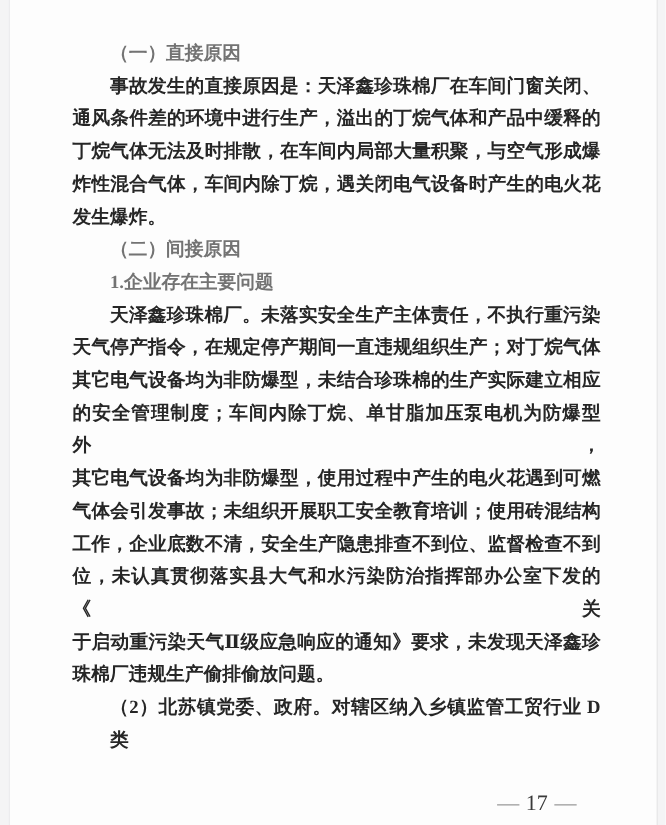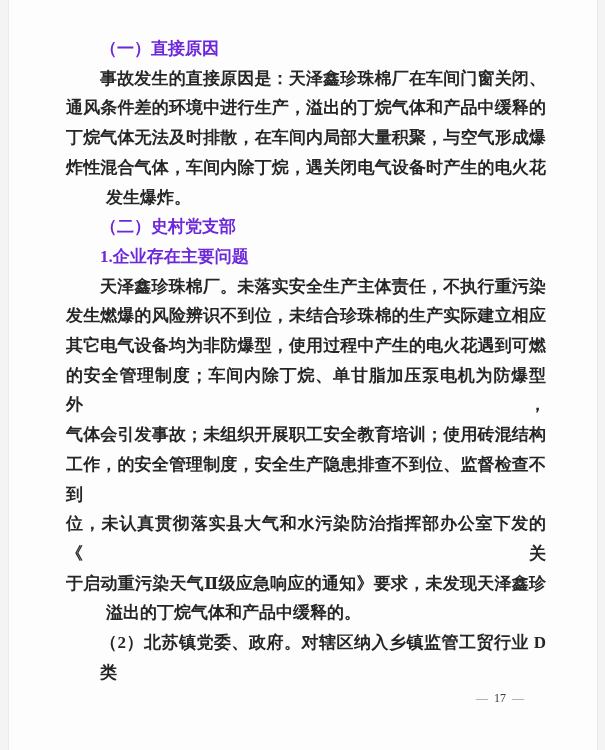--- a/index.html
+++ b/index.html
@@ -46,34 +46,33 @@
     font-weight: bold;
   }
   .fill {
     text-align: justify;
     text-align-last: justify;
     text-justify: inter-character;
   }
   .end {
     text-align: left;
     text-align-last: left;
-    margin-left: 40px;
   }
   .ind {
     padding-left: 34px;
   }
   .h {
     font-weight: bold;
-    color: #6d28d9;
+    color: #737373;
   }
   .footer {
     position: absolute;
-    top: 688px;
+    top: 720px;
     right: 75px;
-    font-size: 12px;
+    font-size: 20px;
     line-height: 20px;
     color: #3a3a3a;
   }
   .footer .dash {
     color: #8f8f8f;
     padding: 0 6px;
   }
 </style>
 </head>
 <body>
@@ -81,29 +80,30 @@
 <div class="scan-edge left"></div>
 <div class="scan-edge right"></div>
 
 <div class="content">
   <div class="line h ind">（一）直接原因</div>
   <div class="line ind fill">事故发生的直接原因是：天泽鑫珍珠棉厂在车间门窗关闭、</div>
   <div class="line fill">通风条件差的环境中进行生产，溢出的丁烷气体和产品中缓释的</div>
   <div class="line fill">丁烷气体无法及时排散，在车间内局部大量积聚，与空气形成爆</div>
   <div class="line fill">炸性混合气体，车间内除丁烷，遇关闭电气设备时产生的电火花</div>
   <div class="line end">发生爆炸。</div>
-  <div class="line h ind">（二）史村党支部</div>
+  <div class="line h ind">（二）间接原因</div>
   <div class="line h ind">1.企业存在主要问题</div>
   <div class="line ind fill">天泽鑫珍珠棉厂。未落实安全生产主体责任，不执行重污染</div>
-  <div class="line fill">发生燃爆的风险辨识不到位，未结合珍珠棉的生产实际建立相应</div>
+  <div class="line fill">天气停产指令，在规定停产期间一直违规组织生产；对丁烷气体</div>
+  <div class="line fill">其它电气设备均为非防爆型，未结合珍珠棉的生产实际建立相应</div>
+  <div class="line fill">的安全管理制度；车间内除丁烷、单甘脂加压泵电机为防爆型外，</div>
   <div class="line fill">其它电气设备均为非防爆型，使用过程中产生的电火花遇到可燃</div>
-  <div class="line fill">的安全管理制度；车间内除丁烷、单甘脂加压泵电机为防爆型外，</div>
   <div class="line fill">气体会引发事故；未组织开展职工安全教育培训；使用砖混结构</div>
-  <div class="line fill">工作，的安全管理制度，安全生产隐患排查不到位、监督检查不到</div>
+  <div class="line fill">工作，企业底数不清，安全生产隐患排查不到位、监督检查不到</div>
   <div class="line fill">位，未认真贯彻落实县大气和水污染防治指挥部办公室下发的《关</div>
   <div class="line fill">于启动重污染天气Ⅱ级应急响应的通知》要求，未发现天泽鑫珍</div>
-  <div class="line end">溢出的丁烷气体和产品中缓释的。</div>
+  <div class="line end">珠棉厂违规生产偷排偷放问题。</div>
   <div class="line ind fill">（2）北苏镇党委、政府。对辖区纳入乡镇监管工贸行业 D 类</div>
 </div>
 
 <div class="footer">
   <span class="dash">—</span><span class="num">17</span><span class="dash">—</span>
 </div>
 
 </body></html>

